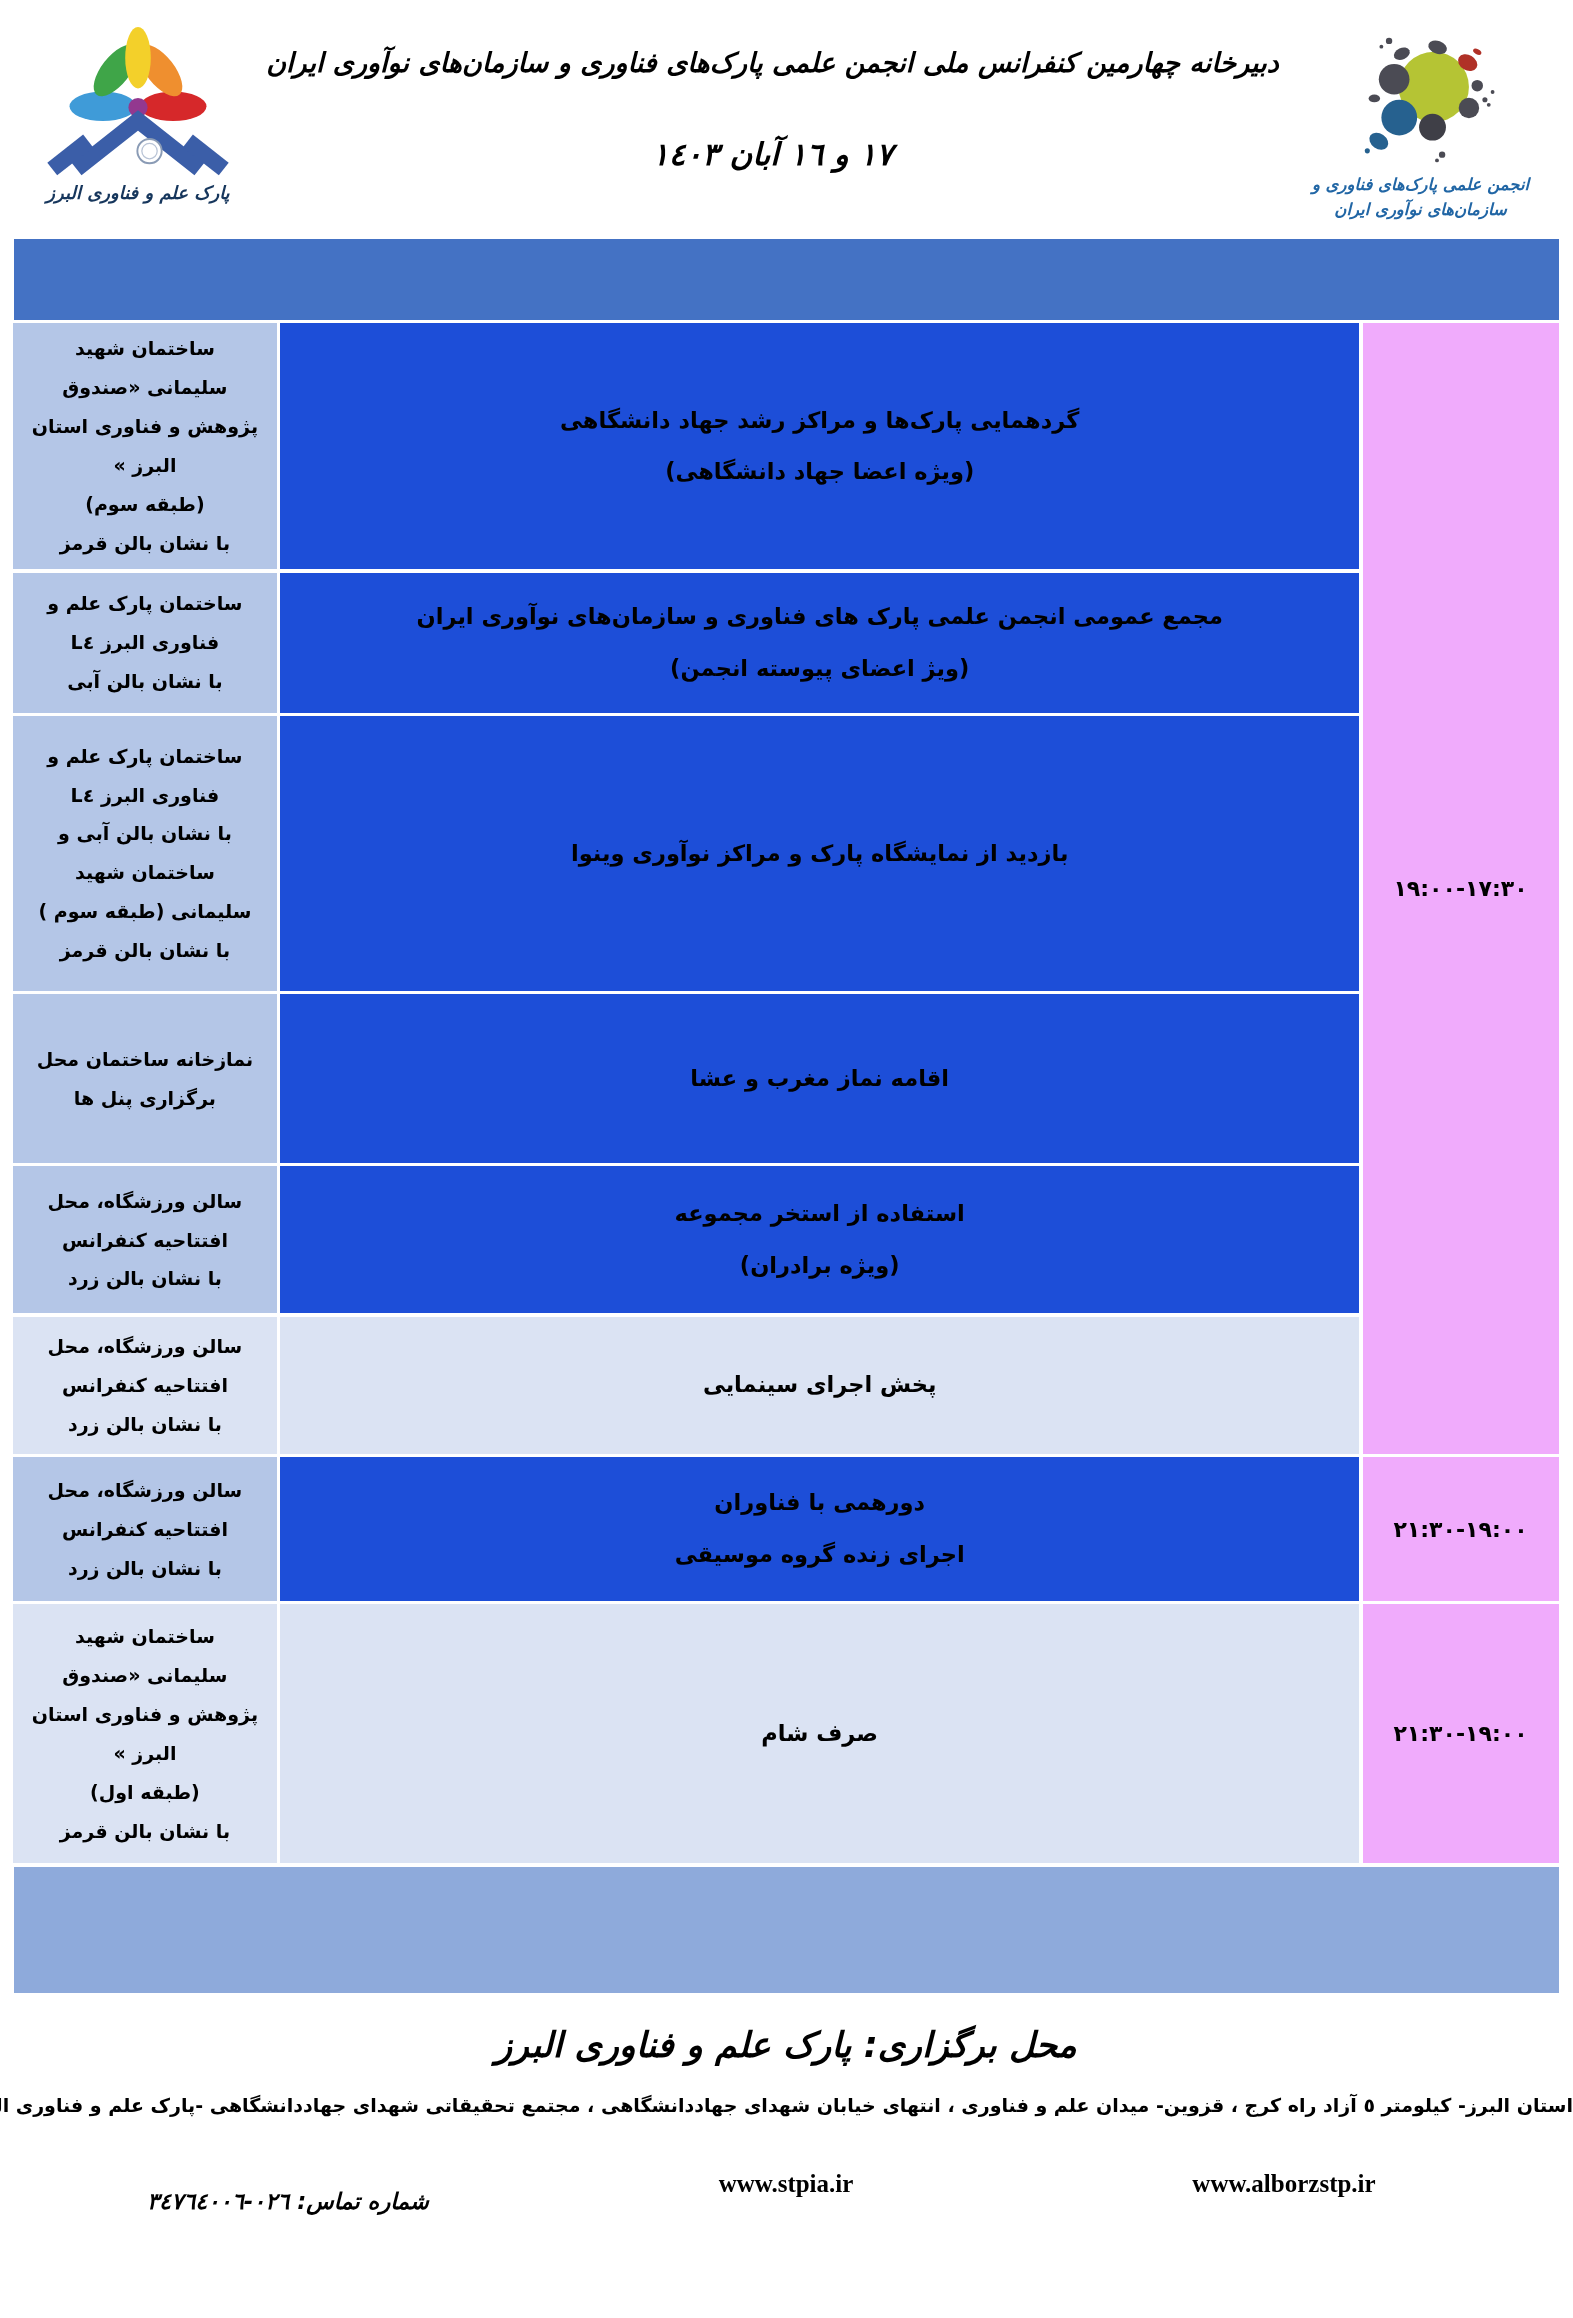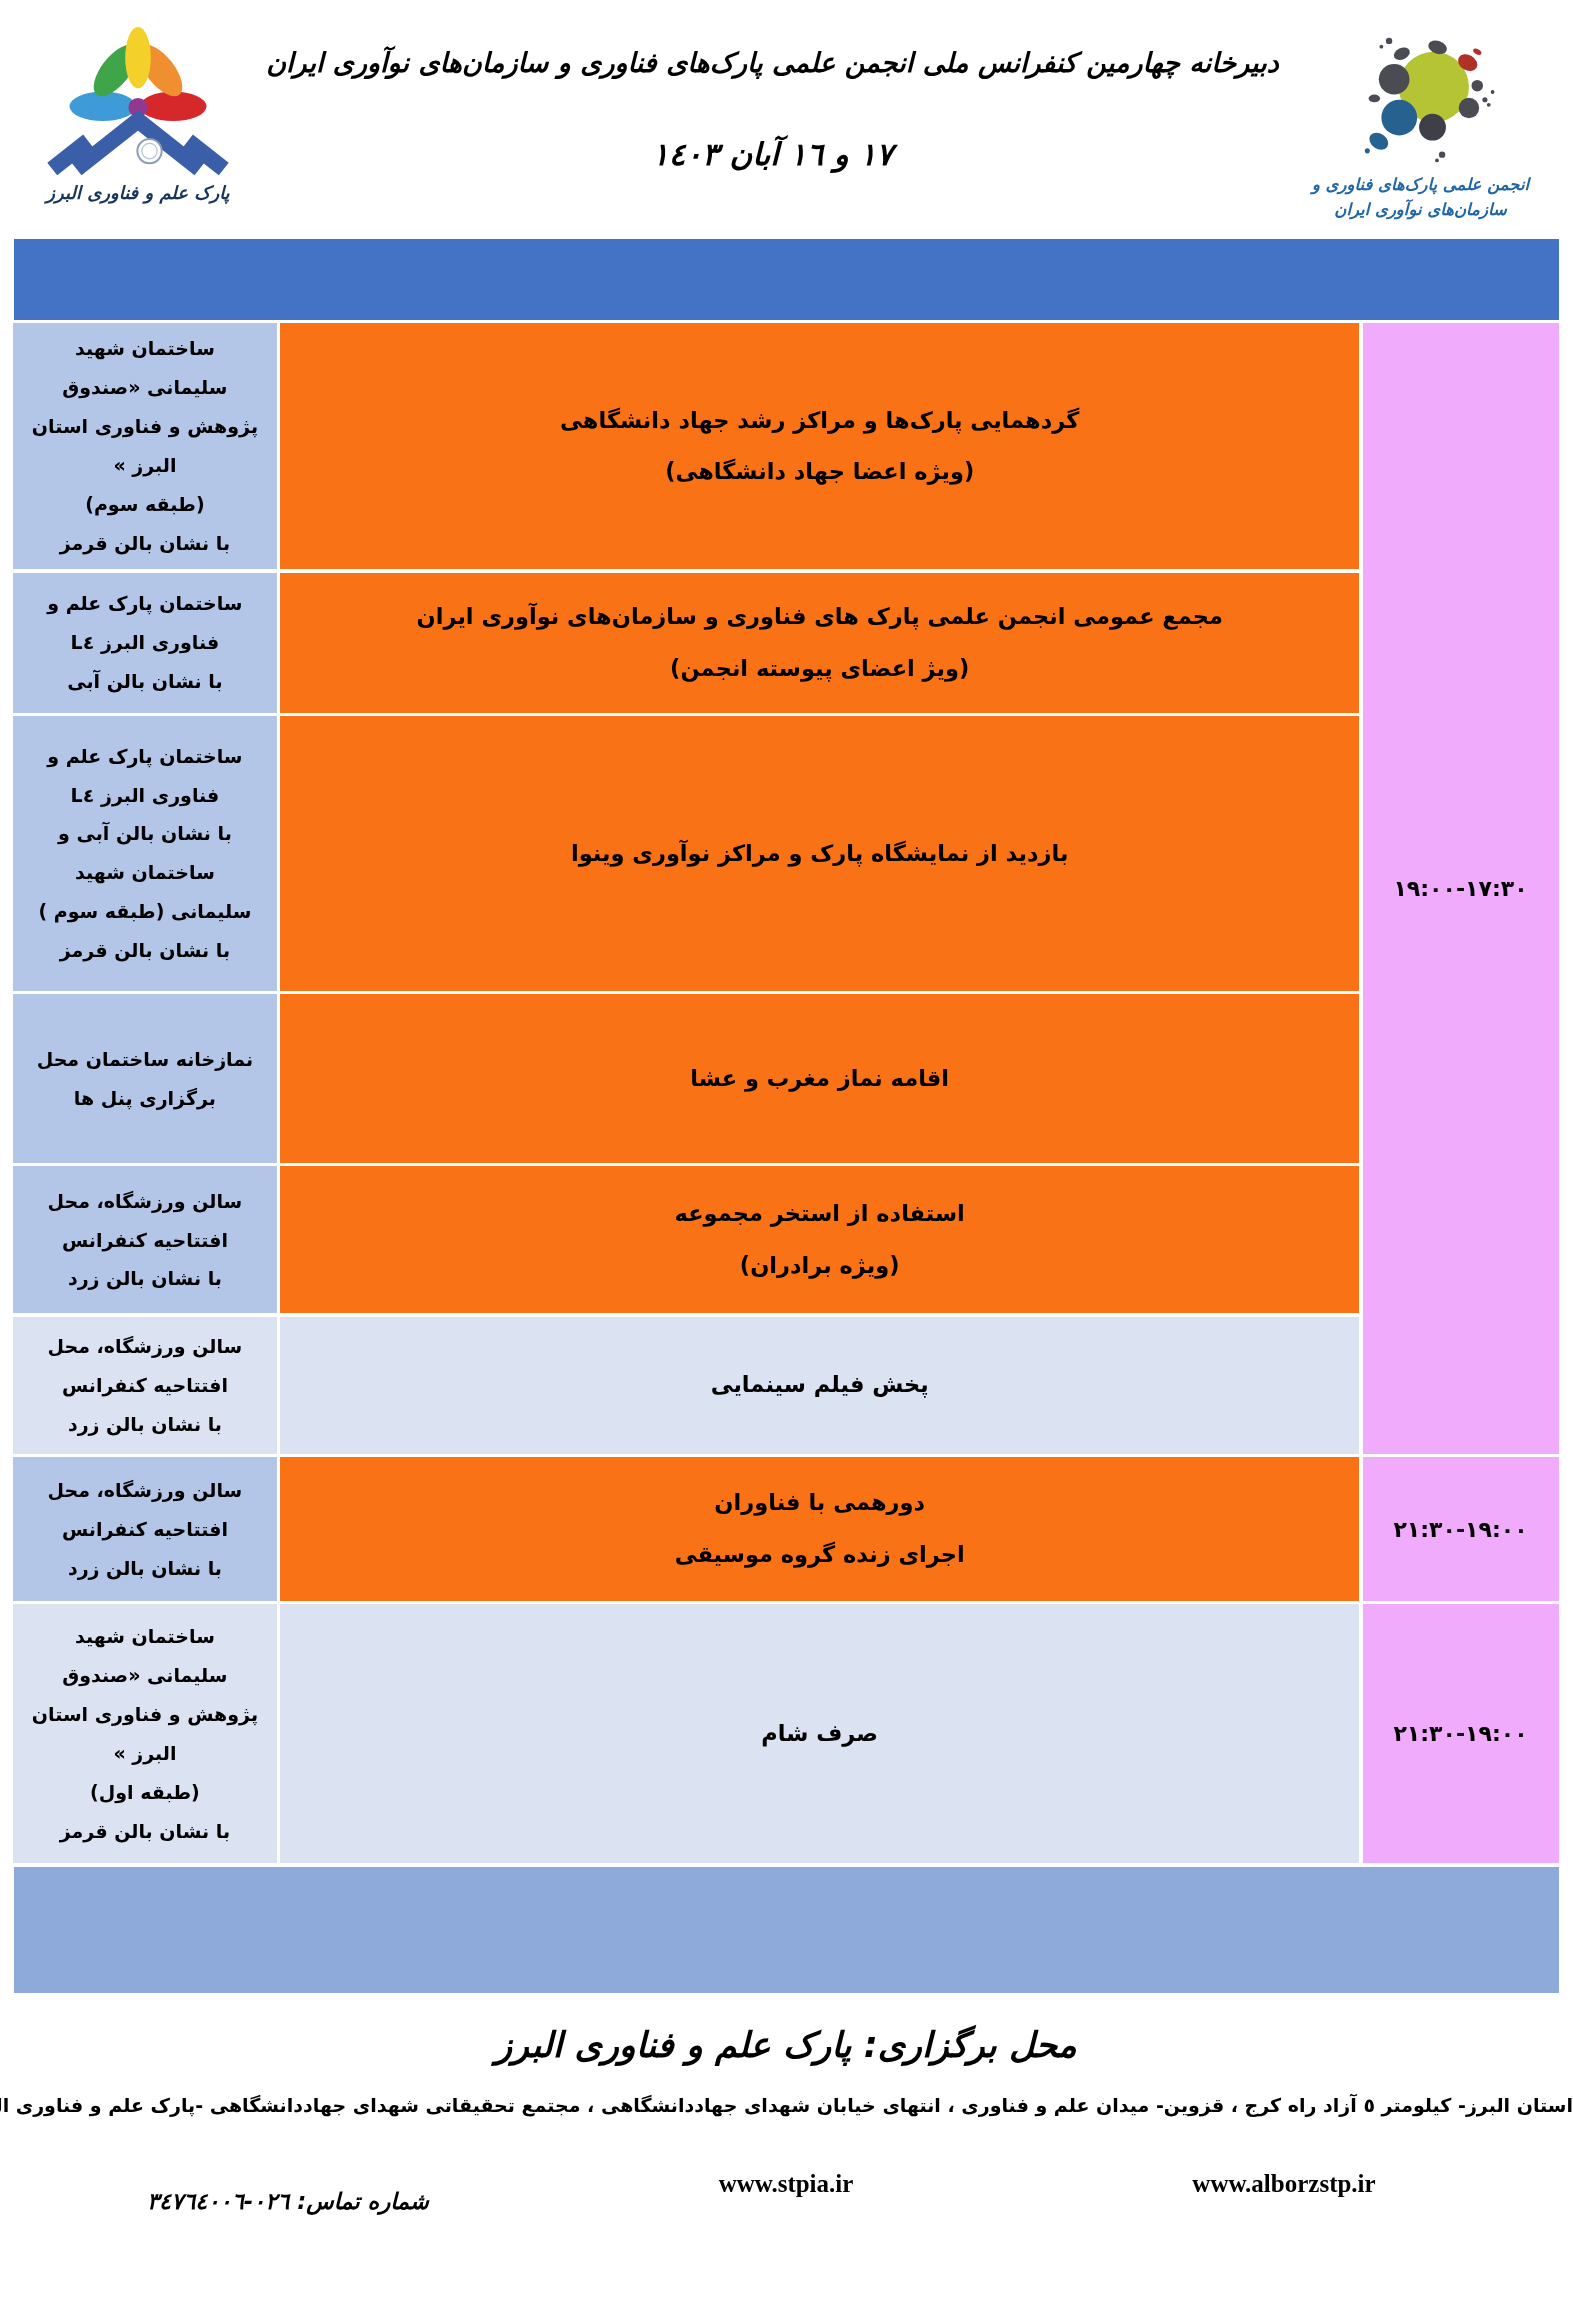--- a/index.html
+++ b/index.html
@@ -22,21 +22,21 @@
   .band{width:1545px;height:81px;background:#4472c4;margin:4px auto 0 auto;}
   .schedule{
     width:1545px;margin:3.3px auto 0 auto;display:grid;
     grid-template-columns:196px 1079px 264px;
     grid-template-rows:246px 140px 275px 169px 147px 137px 144px 259px;
     gap:3.3px;background:#ffffff;
   }
   .cell{display:flex;align-items:center;justify-content:center;text-align:center;
     white-space:pre-line;font-weight:bold;}
   .time-cell{background:#f0abfc;font-size:22px;}
-  .event-cell{background:#f97316;font-size:22.5px;line-height:2.3;padding:0 20px;}
+  .event-cell{background:#1d4ed8;font-size:22.5px;line-height:2.3;padding:0 20px;}
   .loc-cell{background:#b4c6e7;font-size:19px;line-height:2.05;padding:0 5.3px;}
   .light{background:#dbe3f3;}
   .ltr{direction:ltr;unicode-bidi:embed;display:inline-block;}
   .footer-band{width:1545px;height:126px;background:#8eaadb;margin:3.3px auto 0 auto;}
   
   .venue{text-align:center;font-size:35px;font-weight:bold;font-style:italic;margin-top:32px;}
   .address{text-align:center;font-size:19px;font-weight:bold;margin-top:29px;white-space:nowrap;}
   .contacts{display:flex;margin-top:38px;padding:0 40px;align-items:center;}
   .contacts>div{flex:1;text-align:center;}
   .url{font-family:"Liberation Serif",serif;font-weight:bold;font-size:25px;}
@@ -118,21 +118,21 @@
     </div>
 
     <div class="cell event-cell" style="grid-column:2;grid-row:1">گردهمایی پارک‌ها و مراکز رشد جهاد دانشگاهی
 (ویژه اعضا جهاد دانشگاهی)</div>
     <div class="cell event-cell" style="grid-column:2;grid-row:2">مجمع عمومی انجمن علمی پارک های فناوری و سازمان‌های نوآوری ایران
 (ویژ اعضای پیوسته انجمن)</div>
     <div class="cell event-cell" style="grid-column:2;grid-row:3">بازدید از نمایشگاه پارک و مراکز نوآوری وینوا</div>
     <div class="cell event-cell" style="grid-column:2;grid-row:4">اقامه نماز مغرب و عشا</div>
     <div class="cell event-cell" style="grid-column:2;grid-row:5">استفاده از استخر مجموعه
 (ویژه برادران)</div>
-    <div class="cell event-cell light" style="grid-column:2;grid-row:6">پخش فیلم سینمایی</div>
+    <div class="cell event-cell light" style="grid-column:2;grid-row:6">پخش اجرای سینمایی</div>
     <div class="cell event-cell" style="grid-column:2;grid-row:7">دورهمی با فناوران
 اجرای زنده گروه موسیقی</div>
     <div class="cell event-cell light" style="grid-column:2;grid-row:8">صرف شام</div>
 
     <div class="cell loc-cell" style="grid-column:3;grid-row:1">ساختمان شهید
 سلیمانی «صندوق
 پژوهش و فناوری استان
 البرز »
 (طبقه سوم)
 با نشان بالن قرمز</div>

